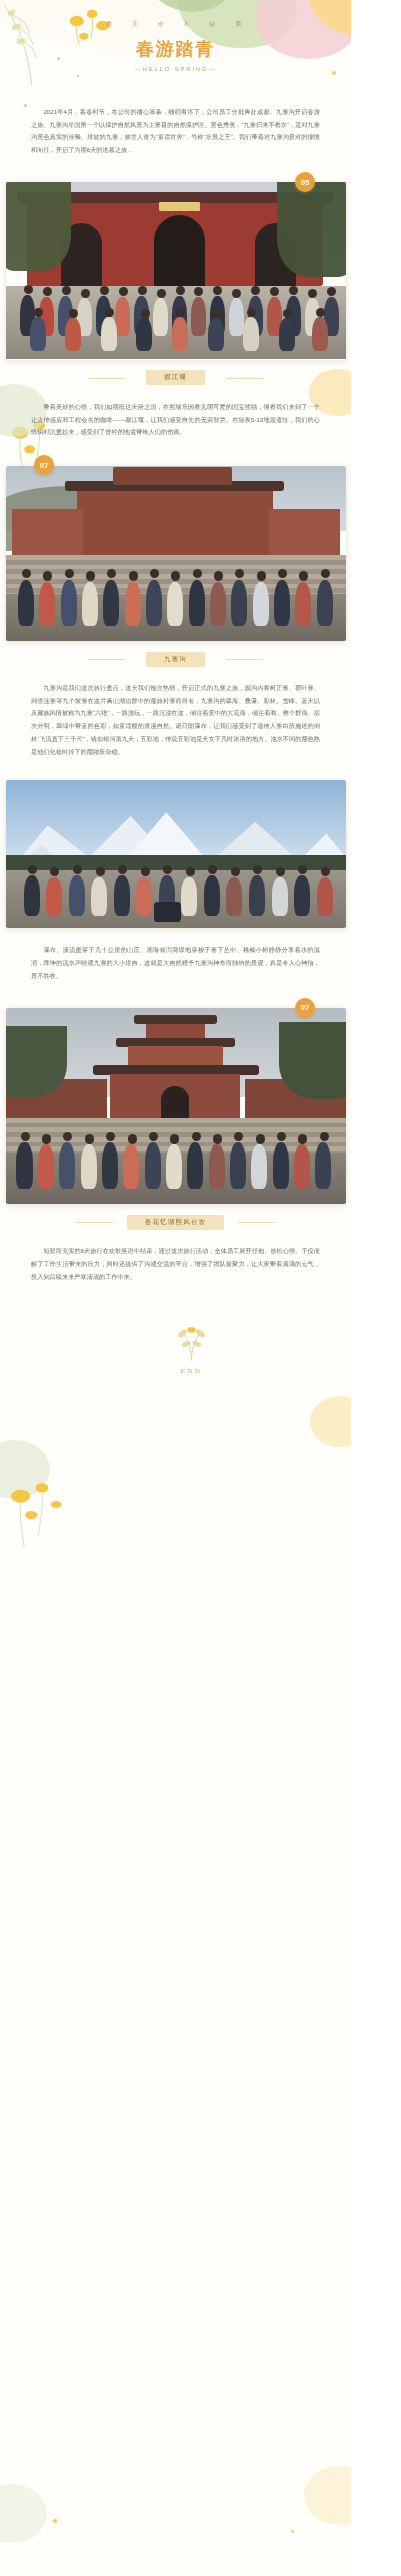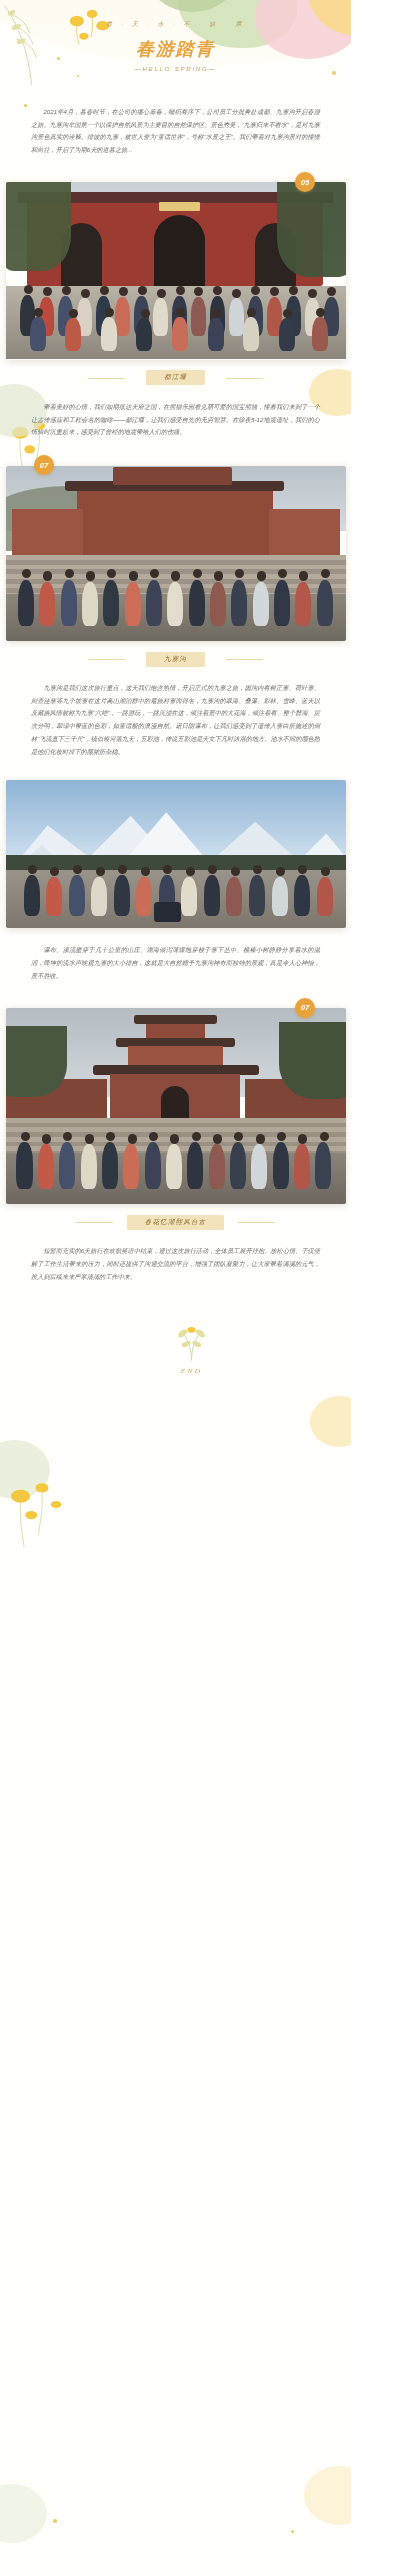--- a/index.html
+++ b/index.html
@@ -9,21 +9,20 @@
     font-family: "Liberation Sans", "DejaVu Sans", sans-serif;
     background: #ffffff;
     color: #4a4a4a;
   }
   .page {
     position: relative;
     width: 351px;
     min-height: 2576px;
     background: #fffefb;
     overflow: hidden;
-    font-style: italic;
   }
 
   
   .blob { position: absolute; border-radius: 50%; pointer-events: none; }
   .leaf { position: absolute; pointer-events: none; }
   .dot  { position: absolute; border-radius: 50%; pointer-events: none; }
 
   
   .top-deco { position: absolute; left: 0; top: 0; width: 401px; height: 178px; overflow: hidden; }
   .top-arc {

